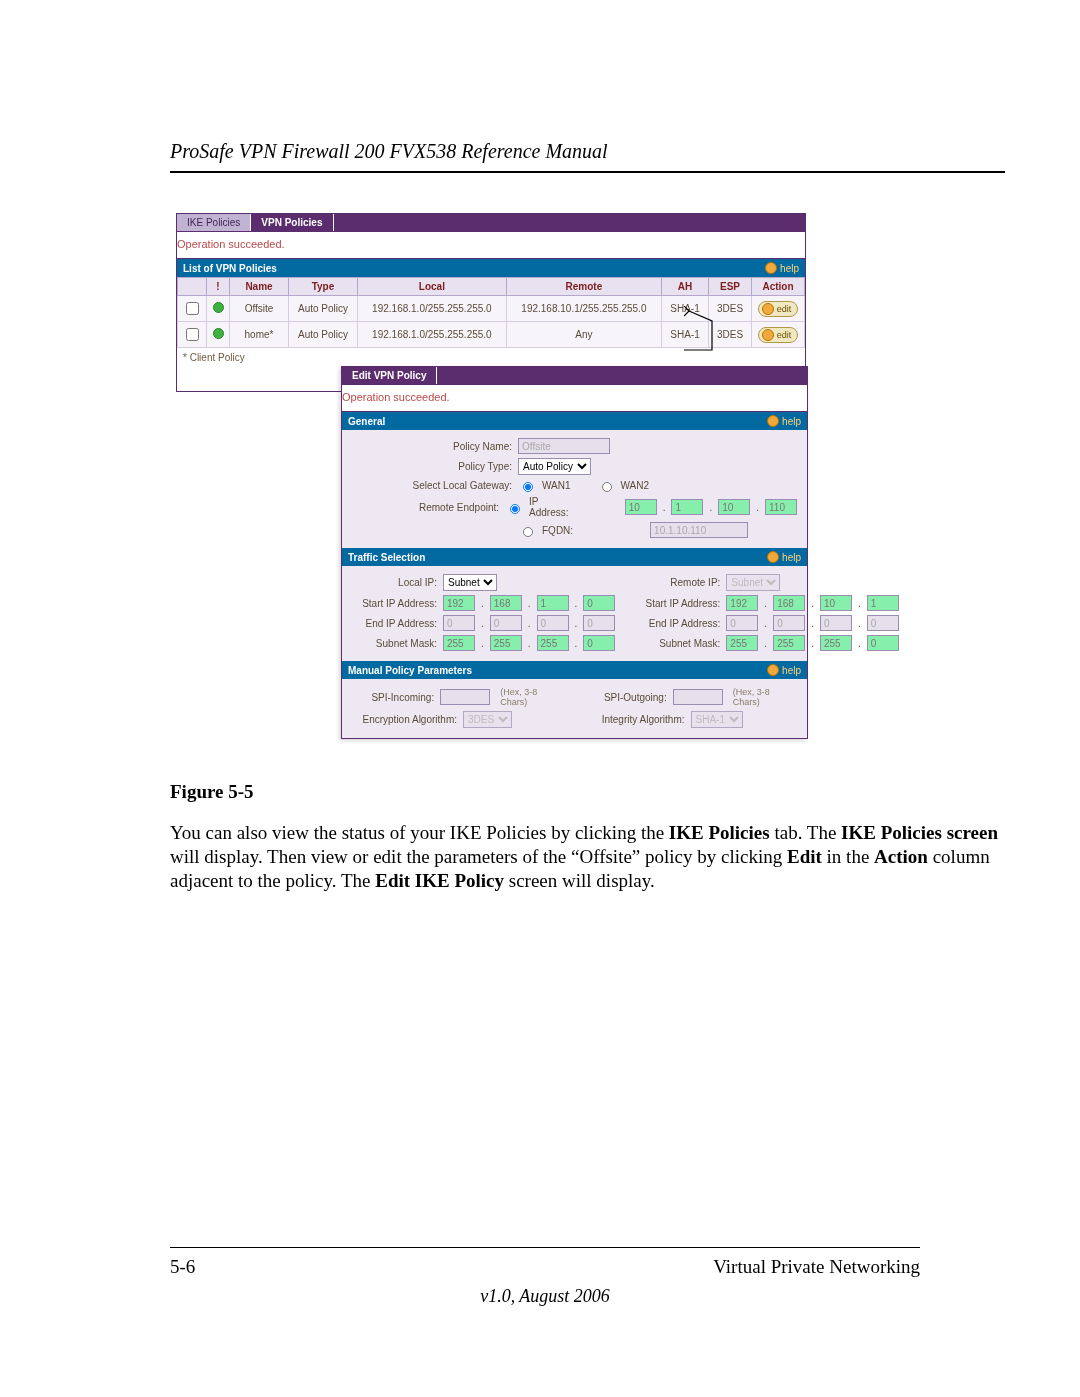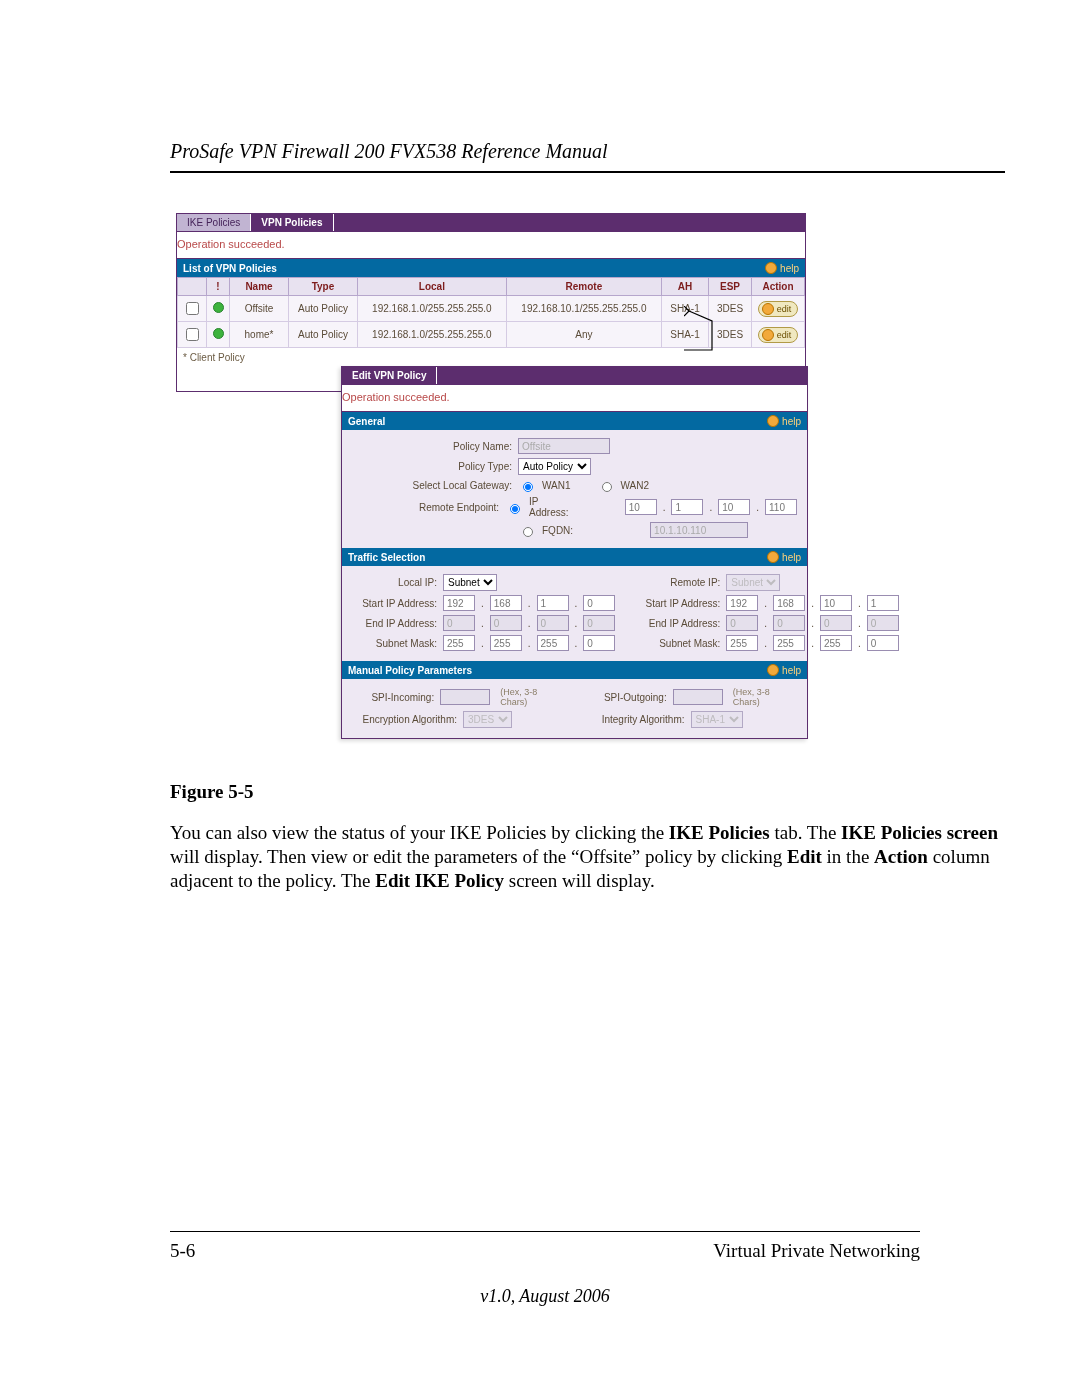--- a/index.html
+++ b/index.html
@@ -192,21 +192,21 @@
   .form-row .lbl {
     width: 160px;
     text-align: right;
     color: #5a4b38;
   }
   .form-row input[type=text] {
     border: 1px solid #9a8db1;
     height: 14px;
     font-size: 10px;
     padding: 0 3px;
-    background: #ffffff;
+    background: #86efac;
     color: #777;
   }
   .form-row input.num { width: 24px; }
   .form-row input.long { width: 84px; }
   .form-row input.dim { background: #e5e0ec; color:#aaa; }
   .form-row select {
     border: 1px solid #9a8db1;
     height: 17px;
     font-size: 10px;
     background: #fff;
@@ -258,21 +258,21 @@
   }
   .footer-row {
     display: flex;
     justify-content: space-between;
     font-size: 19px;
   }
   .footer-version {
     text-align: center;
     font-style: italic;
     font-size: 18px;
-    margin-top: 24px;
+    margin-top: 8px;
   }
 </style>
 </head>
 <body>
 
 <div class="page">
   <div class="header-title">ProSafe VPN Firewall 200 FVX538 Reference Manual</div>
   <hr class="header-rule">
 
   <div class="figure-wrap">

